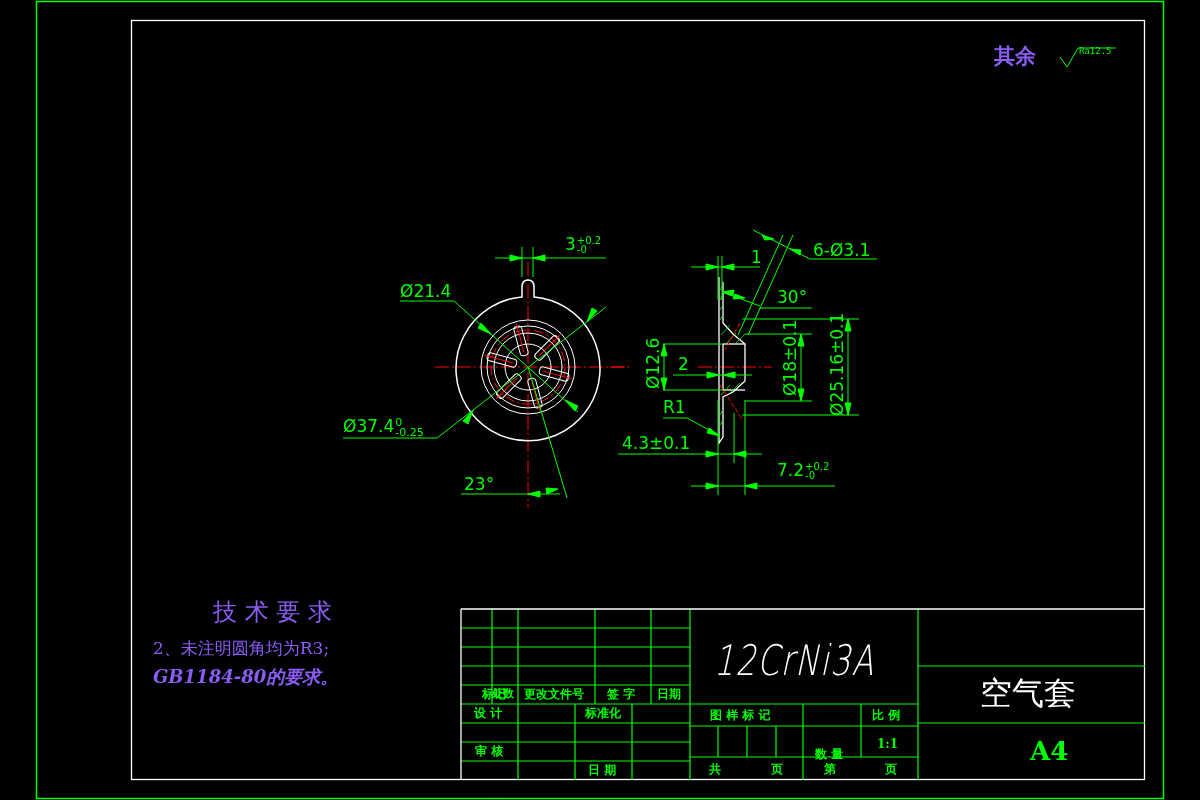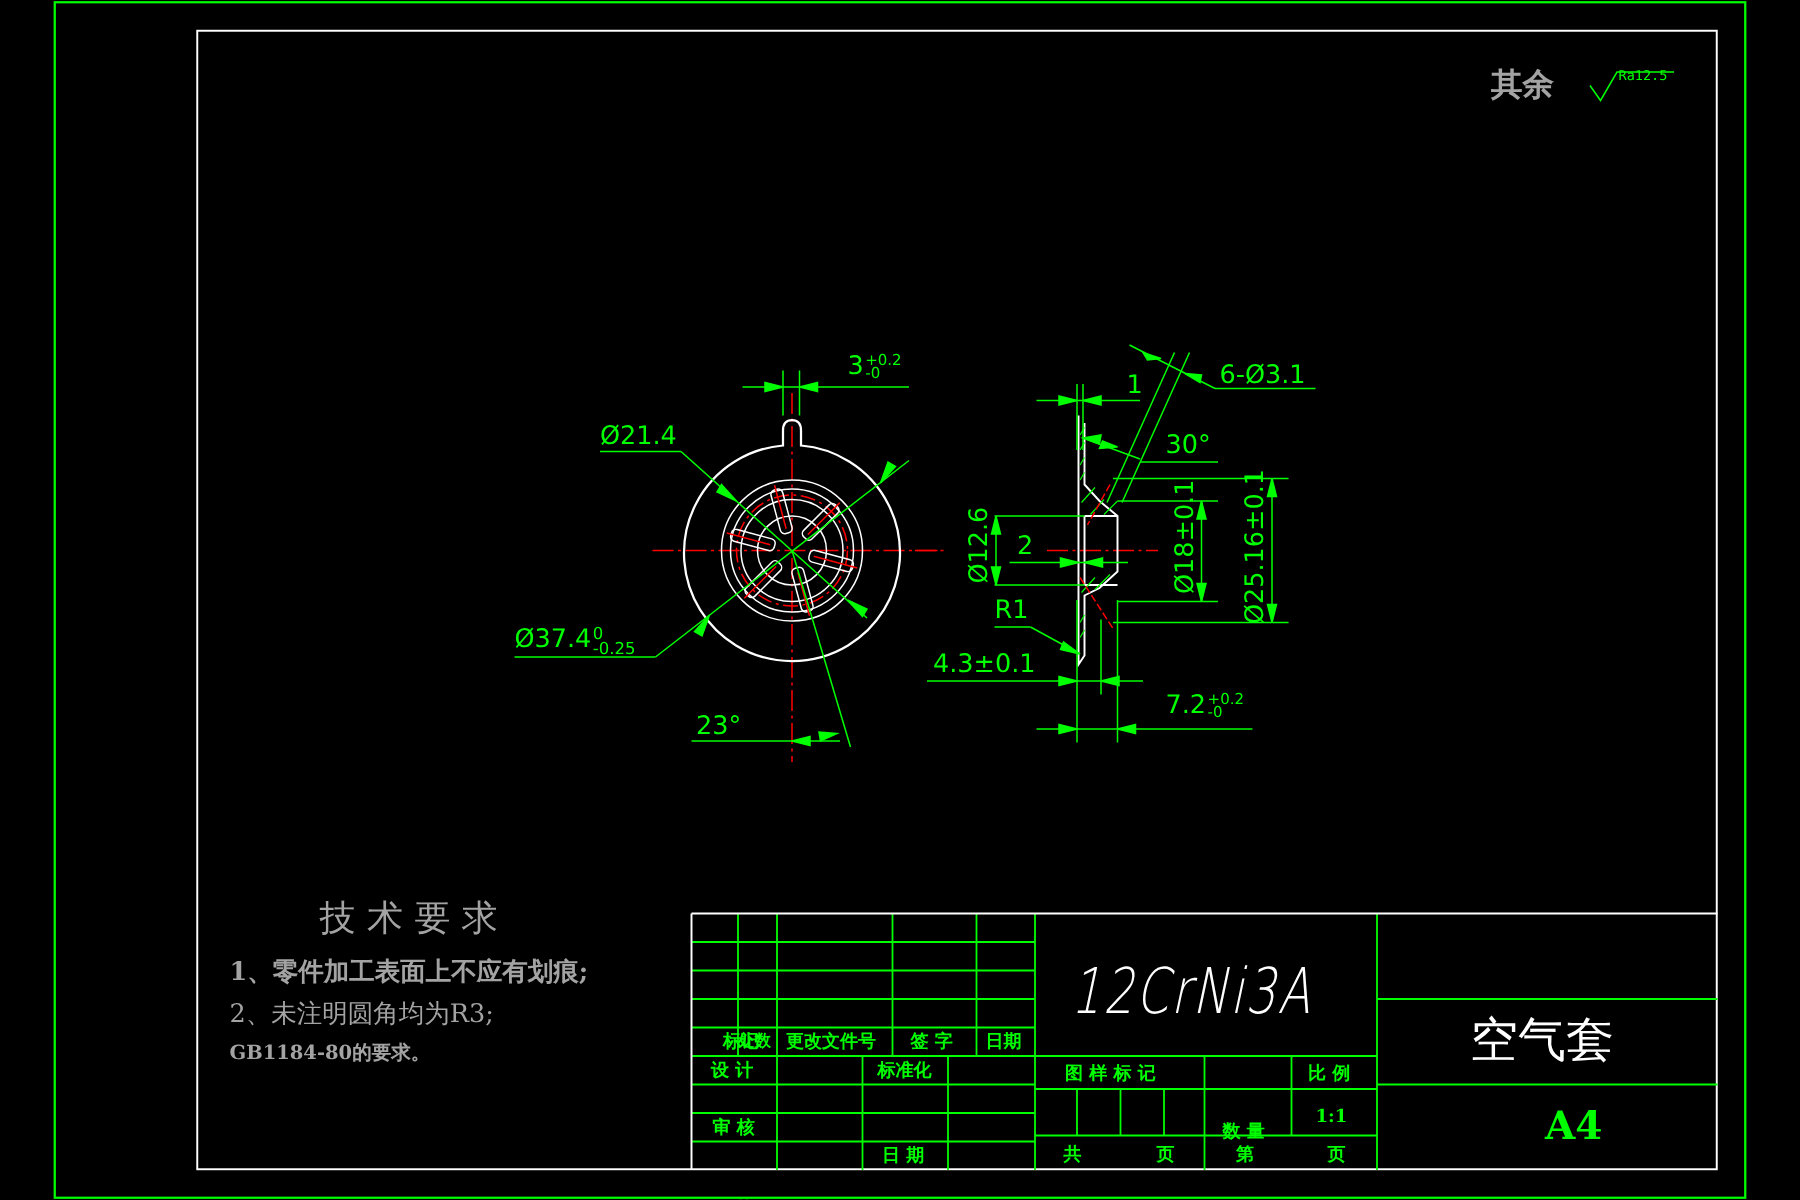--- a/index.html
+++ b/index.html
@@ -3,21 +3,21 @@
 <meta charset="utf-8">
 <style>
   html, body { margin:0; padding:0; background:#000; }
   body { width:1200px; height:800px; position:relative; overflow:hidden; font-family:"DejaVu Sans", sans-serif; }
   .abs { position:absolute; }
   .g { color:#00ff00; }
   .w { color:#ffffff; }
   .dim { font-family:"DejaVu Sans", sans-serif; font-size:17px; color:#00ff00; white-space:nowrap; line-height:1; }
   .tol { display:inline-block; vertical-align:top; font-size:10px; line-height:9px; margin-left:1px; }
   .tol span { display:block; }
-  .cjk { font-family:"DejaVu Serif", serif; color:#a3a3a3; white-space:nowrap; line-height:1; }
+  .cjk { font-family:"DejaVu Serif", serif; color:#8b5cf6; white-space:nowrap; line-height:1; }
   .tb { font-family:"DejaVu Sans", sans-serif; font-weight:bold; color:#00ff00; font-size:12px; white-space:nowrap; line-height:1; }
   svg { position:absolute; left:0; top:0; }
 </style>
 </head>
 <body>
 
 <svg width="1200" height="800">
 
   <rect x="36.5" y="1.5" width="1127" height="797" fill="none" stroke="#00ff00" stroke-width="1.5"></rect>
 
@@ -257,23 +257,22 @@
 <div class="abs dim" style="left:782px;top:396px;transform:rotate(-90deg);transform-origin:left top;">Ø18±0.1</div>
 <div class="abs dim" style="left:829px;top:416px;transform:rotate(-90deg);transform-origin:left top;">Ø25.16±0.1</div>
 <div class="abs dim" style="left:663px;top:399px;">R1</div>
 <div class="abs dim" style="left:622px;top:435px;">4.3±0.1</div>
 <div class="abs dim" style="left:777px;top:462px;">
   <span>7.2</span><span class="tol"><span>+0.2</span><span>-0</span></span>
 </div>
 
 <div class="abs cjk" style="left:213px;top:600px;font-size:24px;">技 术 要 求</div>
 <div class="abs" style="left:153px;top:640px;">
-  <div class="cjk" style="font-size:17px;height:28px;font-weight:bold;">1、零件加工表面上不应有划痕;</div>
   <div class="cjk" style="font-size:17px;height:28px;font-weight:normal;">2、未注明圆角均为R3;</div>
-  <div class="cjk" style="font-size:13px;height:28px;font-weight:bold;">GB1184-80的要求。</div>
+  <div class="cjk" style="font-size:18px;height:28px;font-weight:bold;font-style:italic;">GB1184-80的要求。</div>
 </div>
 
 <div class="abs tb" style="left:482px;top:688px;">标记</div>
 <div class="abs tb" style="left:492px;top:688px;font-size:11px;">处数</div>
 <div class="abs tb" style="left:524px;top:688px;">更改文件号</div>
 <div class="abs tb" style="left:607px;top:688px;">签 字</div>
 <div class="abs tb" style="left:657px;top:688px;">日期</div>
 
 <div class="abs tb" style="left:474px;top:707px;">设 计</div>
 <div class="abs tb" style="left:585px;top:707px;">标准化</div>

